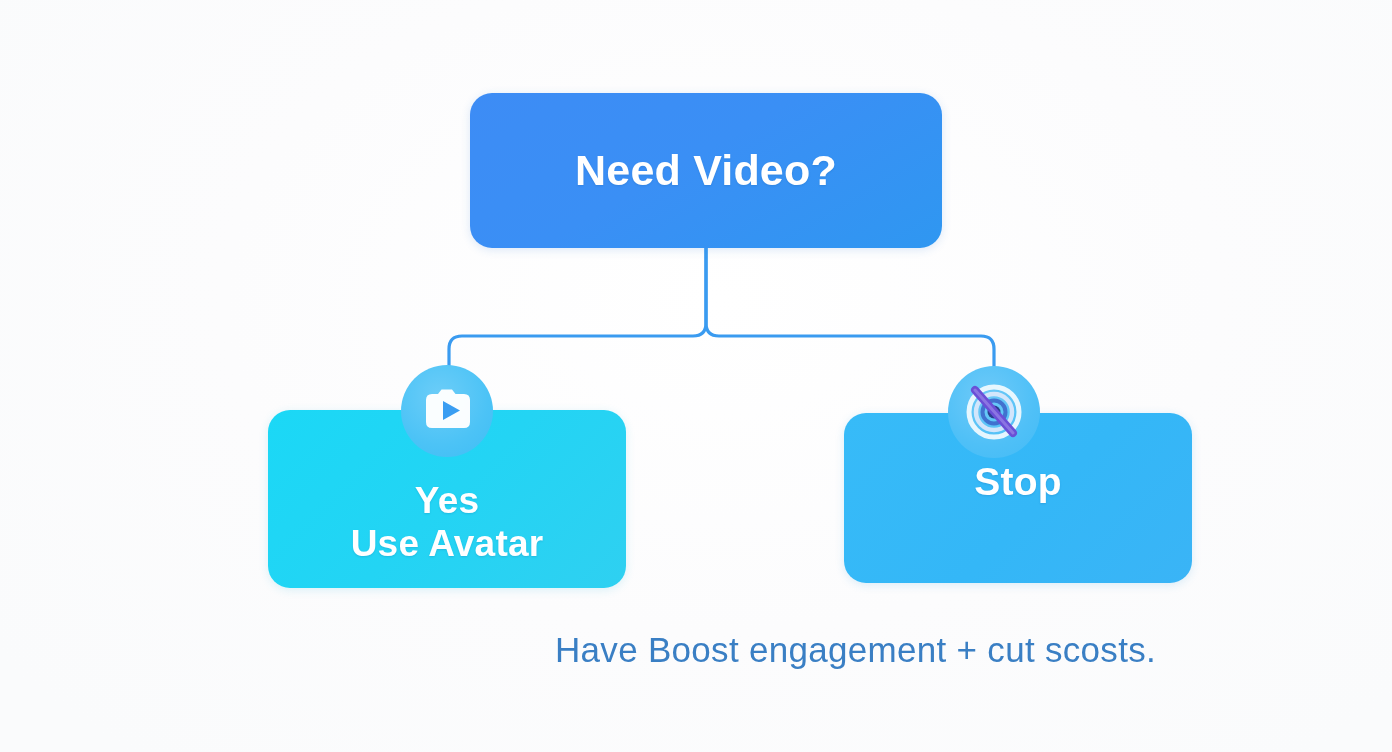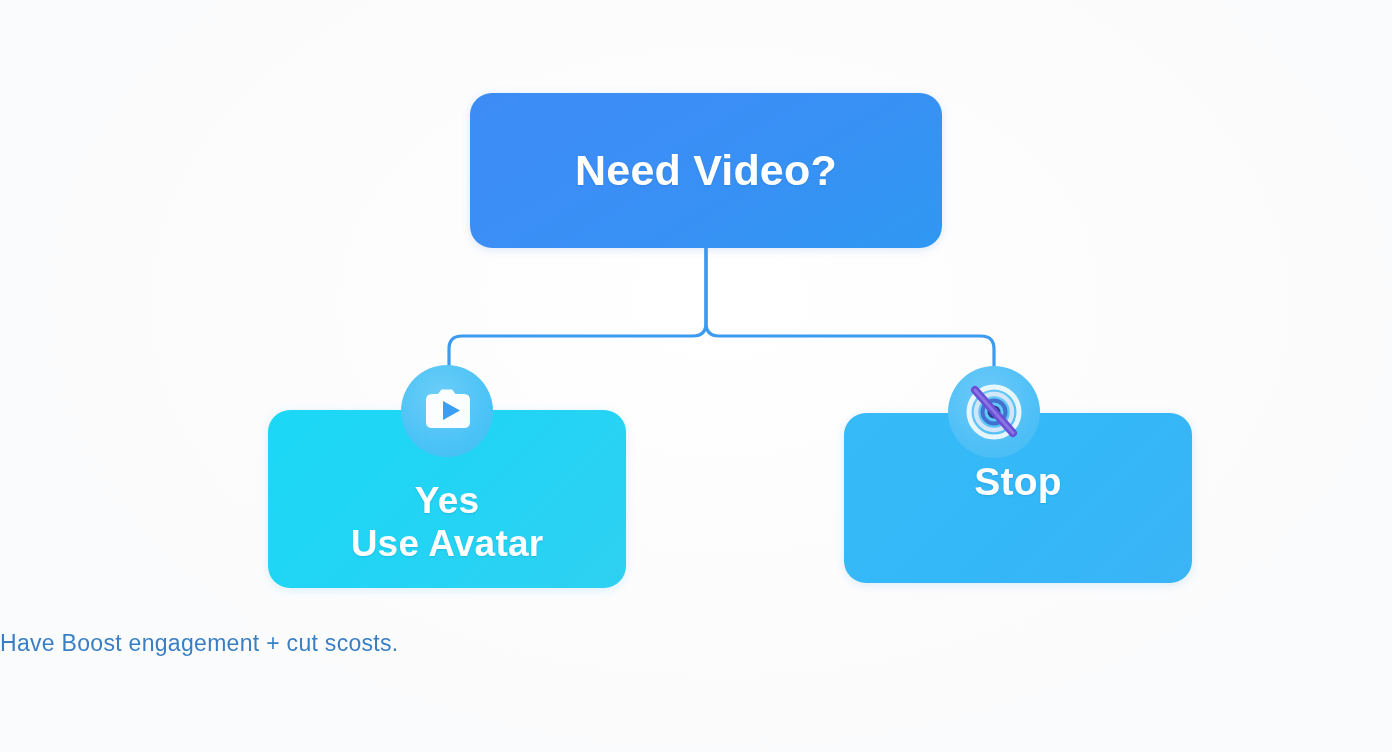--- a/index.html
+++ b/index.html
@@ -121,22 +121,22 @@
     top: 366px;
     background: radial-gradient(circle at 42% 34%, #6fcaf8 0%, #4fc0f7 60%, #43bbf6 100%);
   }
 
   
   #caption-text {
     position: absolute;
     left: 0;
     top: 630px;
     width: 1156px;
-    text-align: left;
-    font-size: 23px;
+    text-align: right;
+    font-size: 35px;
     color: #3a7fc4;
     letter-spacing: 0.3px;
   }
 </style>
 </head>
 <body>
 
 <div id="diagram-canvas">
 
   <svg id="connector-layer" viewBox="0 0 1392 752" width="1392" height="752">

